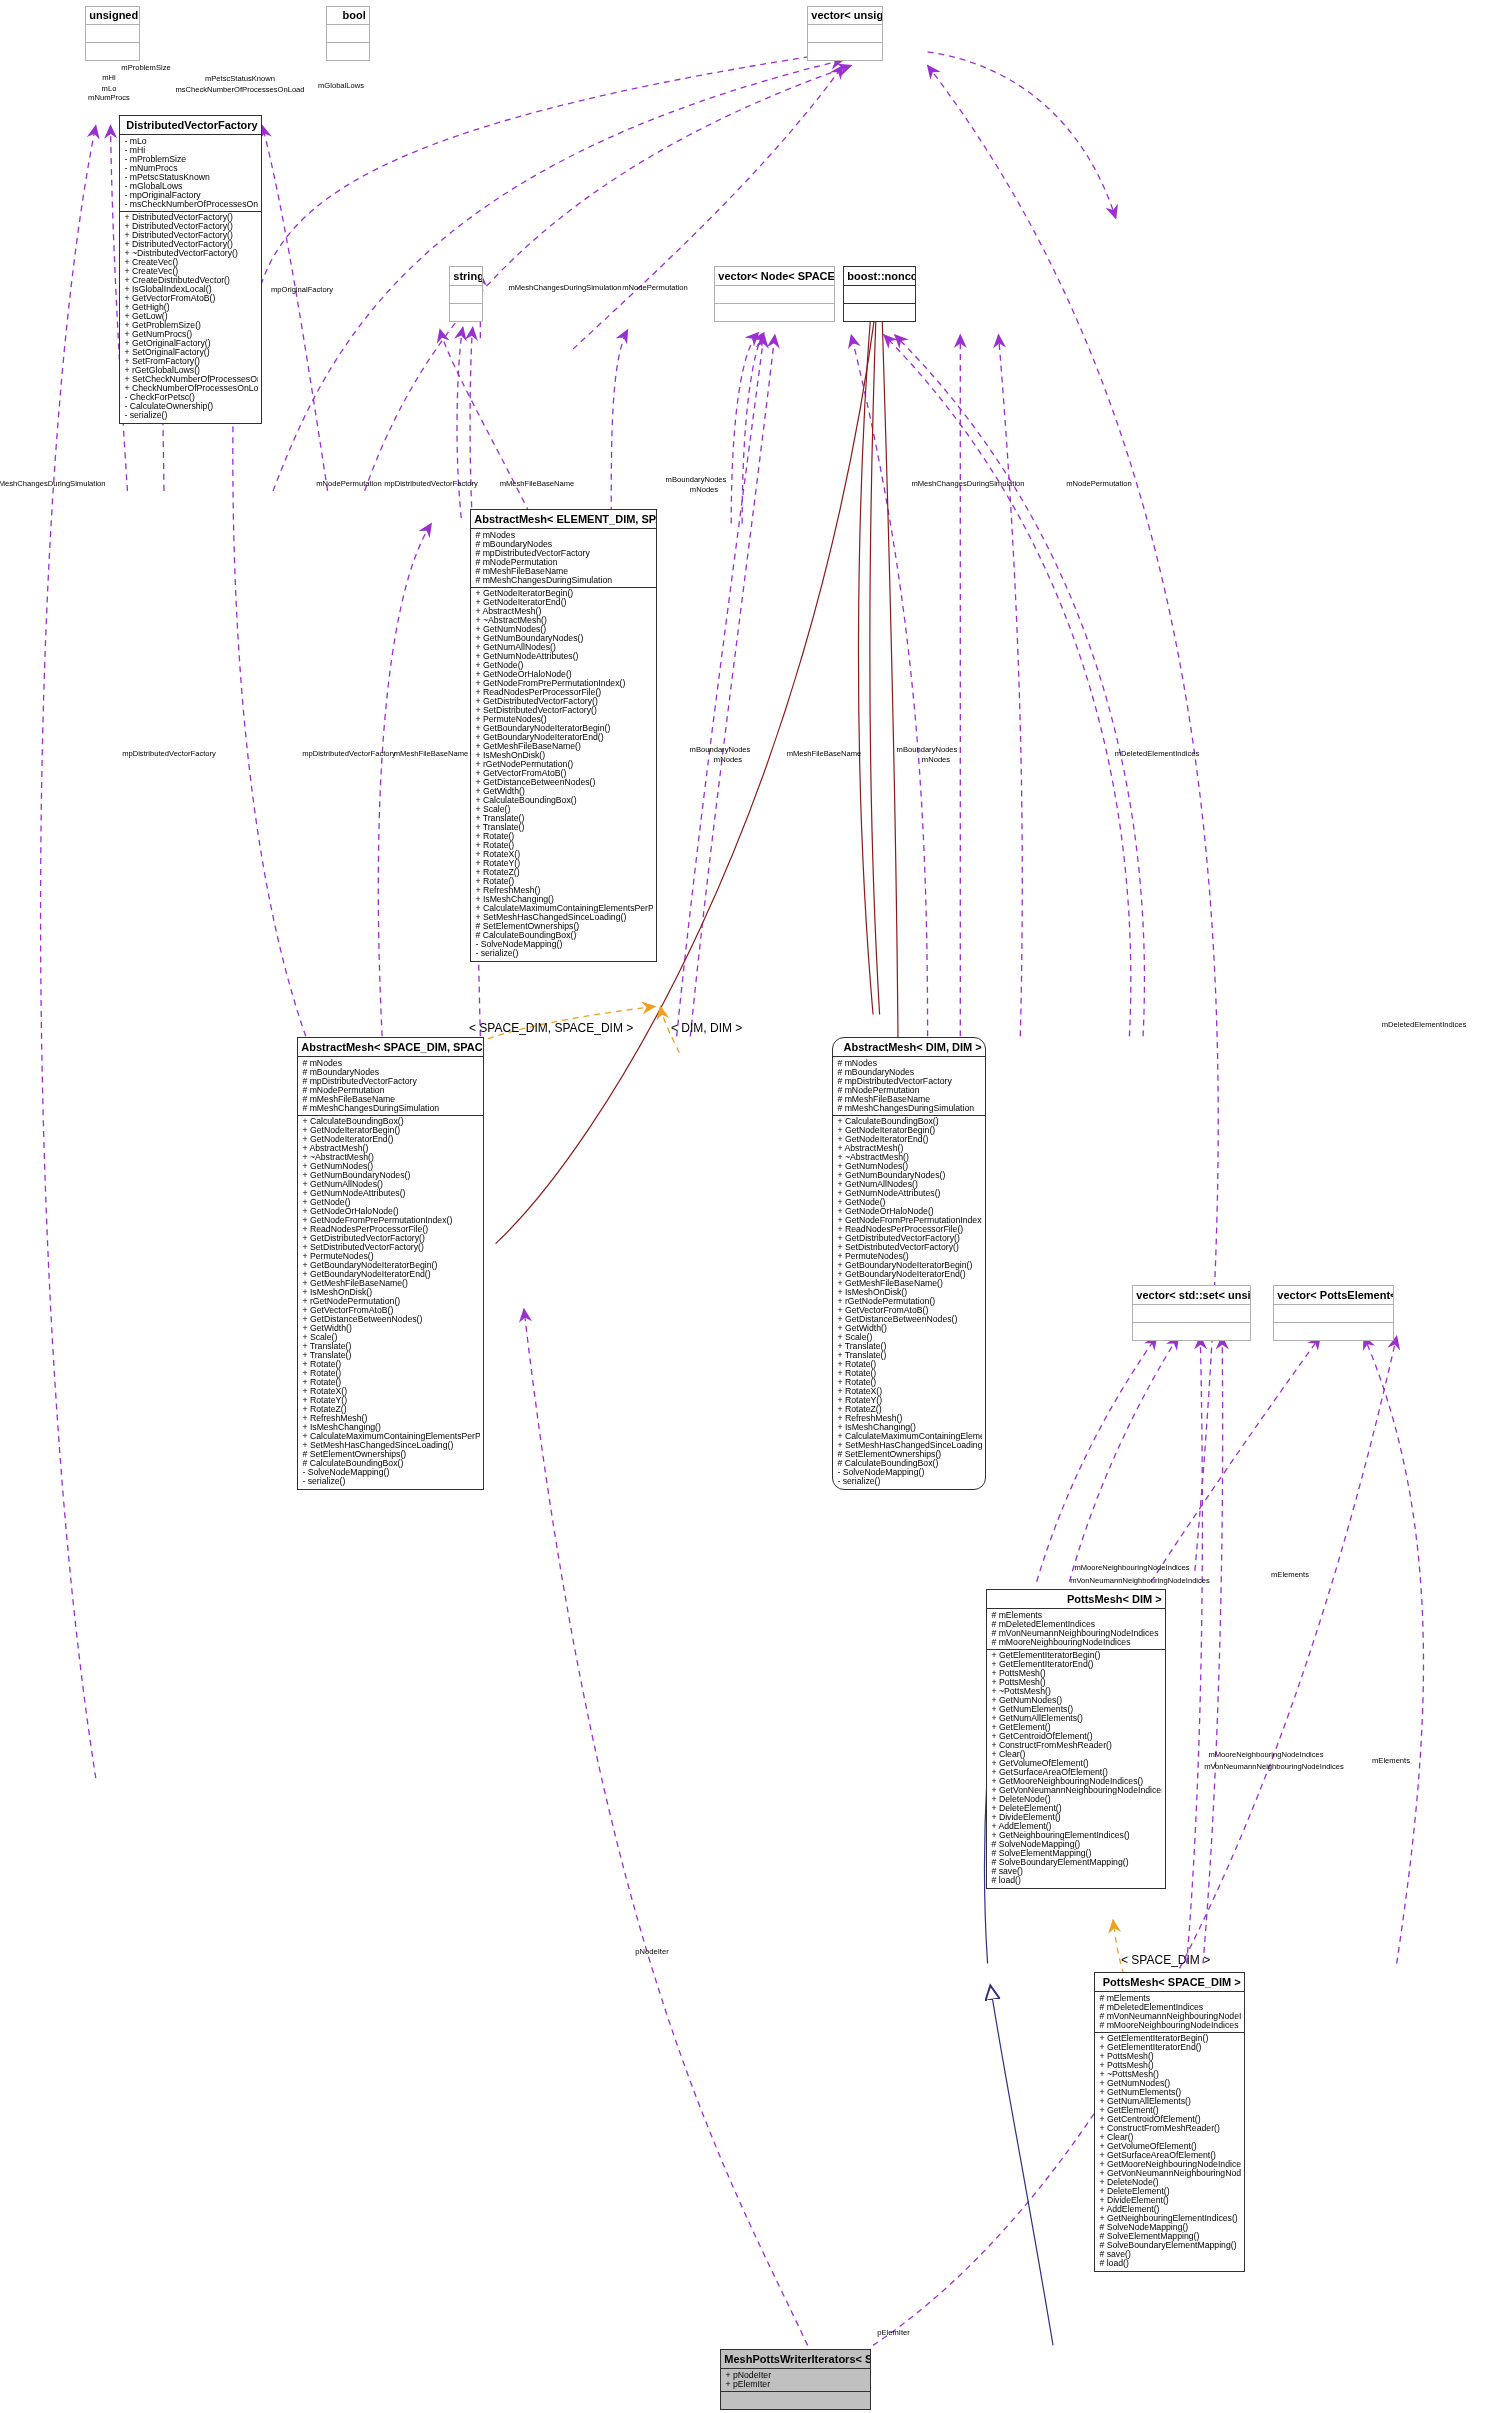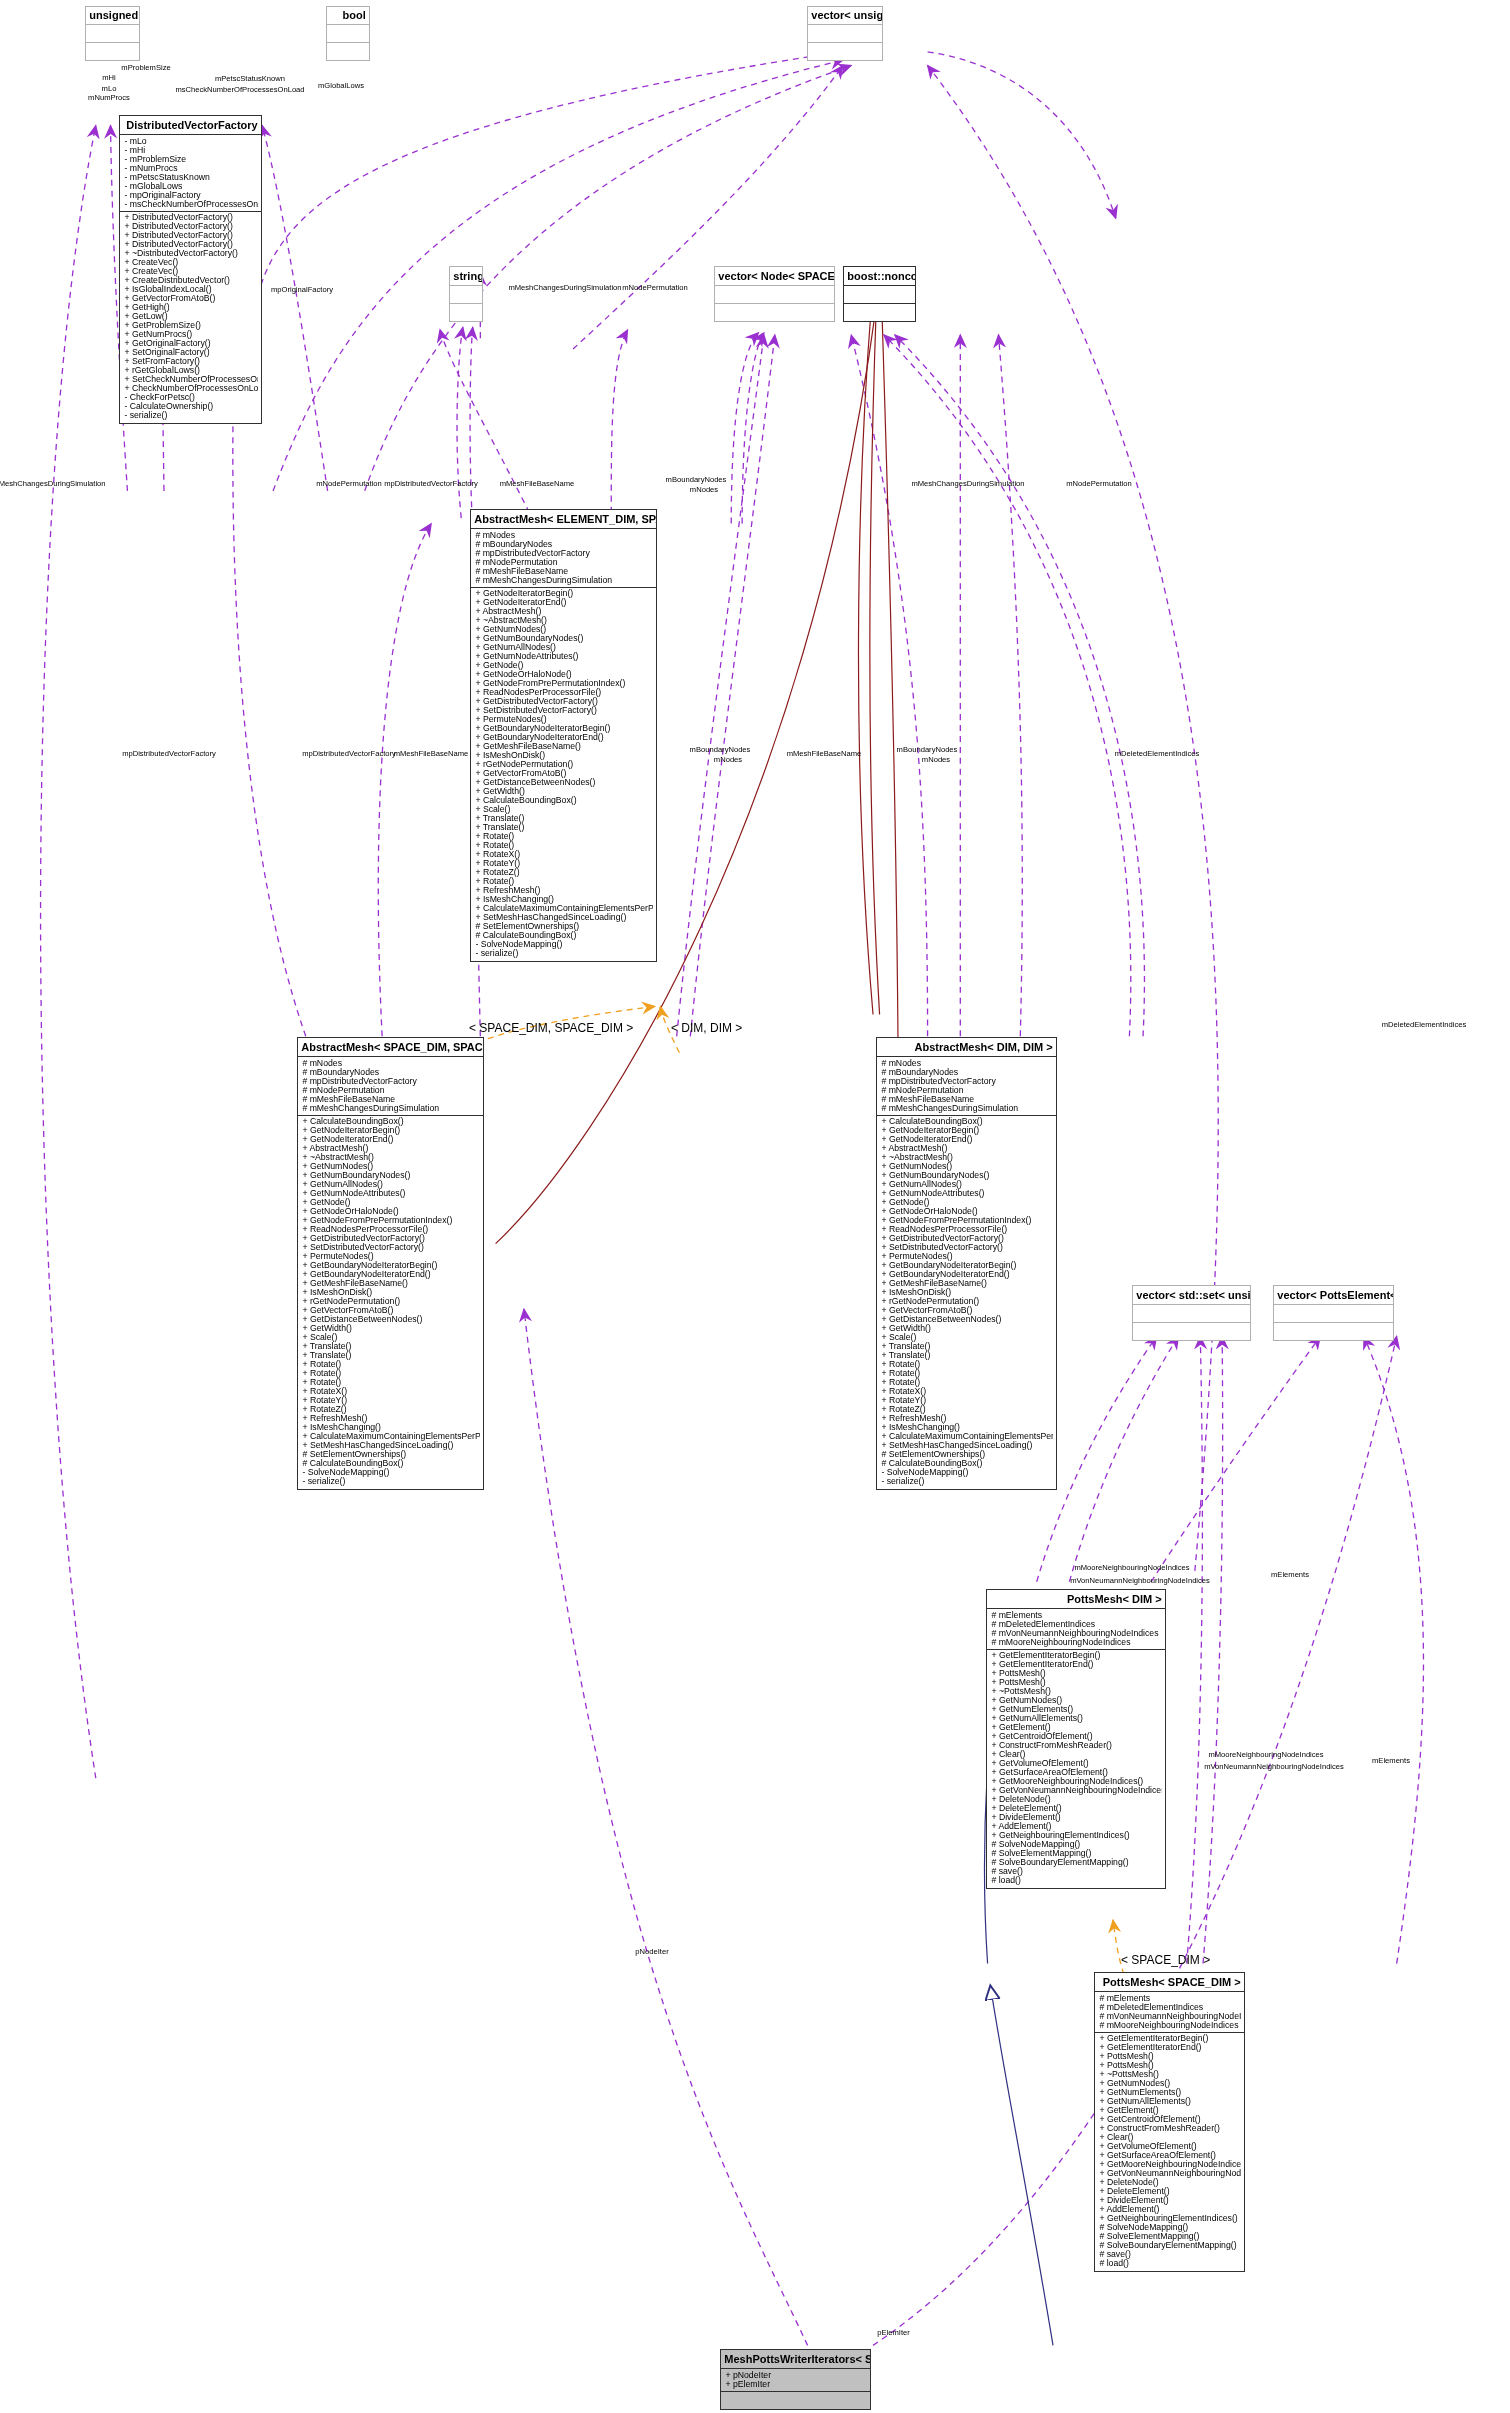--- a/index.html
+++ b/index.html
@@ -339,21 +339,21 @@
         <div class="row">+ IsMeshChanging()</div>
         <div class="row">+ CalculateMaximumContainingElementsPerProcess()</div>
         <div class="row">+ SetMeshHasChangedSinceLoading()</div>
         <div class="row"># SetElementOwnerships()</div>
         <div class="row"># CalculateBoundingBox()</div>
         <div class="row">- SolveNodeMapping()</div>
         <div class="row">- serialize()</div>
       </div>
   </div>
 
-  <div class="node solid" style="left:876px;top:1037px;width:181px;">
+  <div class="node solid" style="left:832px;top:1037px;width:154px;border-radius:12px;">
     <div class="title">AbstractMesh&lt; DIM, DIM &gt;</div>
     <div class="sect attrs">
         <div class="row"># mNodes</div>
         <div class="row"># mBoundaryNodes</div>
         <div class="row"># mpDistributedVectorFactory</div>
         <div class="row"># mNodePermutation</div>
         <div class="row"># mMeshFileBaseName</div>
         <div class="row"># mMeshChangesDuringSimulation</div>
       </div>
     <div class="sect">
@@ -484,21 +484,21 @@
         <div class="row">+ pElemIter</div>
       </div>
     <div class="sect empty"></div>
   </div>
 
   <div id="edge-label-layer">
       <div class="elabel ctr" style="left: 101px; top: 64px; margin-left: 45px;">mProblemSize</div>
       <div class="elabel ctr" style="left: 109px; top: 74px;">mHi</div>
       <div class="elabel ctr" style="left: 109px; top: 85px;">mLo</div>
       <div class="elabel ctr" style="left: 109px; top: 94px;">mNumProcs</div>
-      <div class="elabel ctr" style="left: 240px; top: 75px; margin-left: 10px;">mPetscStatusKnown</div>
+      <div class="elabel ctr" style="left: 240px; top: 75px;">mPetscStatusKnown</div>
       <div class="elabel ctr" style="left: 240px; top: 86px;">msCheckNumberOfProcessesOnLoad</div>
       <div class="elabel ctr" style="left: 341px; top: 82px;">mGlobalLows</div>
       <div class="elabel ctr" style="left: 302px; top: 286px;">mpOriginalFactory</div>
       <div class="elabel ctr" style="left: 565px; top: 284px;">mMeshChangesDuringSimulation</div>
       <div class="elabel ctr" style="left: 655px; top: 284px;">mNodePermutation</div>
       <div class="elabel ctr" style="left: 49px; top: 480px;">mMeshChangesDuringSimulation</div>
       <div class="elabel ctr" style="left: 349px; top: 480px;">mNodePermutation</div>
       <div class="elabel ctr" style="left: 431px; top: 480px;">mpDistributedVectorFactory</div>
       <div class="elabel ctr" style="left: 537px; top: 480px;">mMeshFileBaseName</div>
       <div class="elabel ctr" style="left: 696px; top: 476px;">mBoundaryNodes</div>

